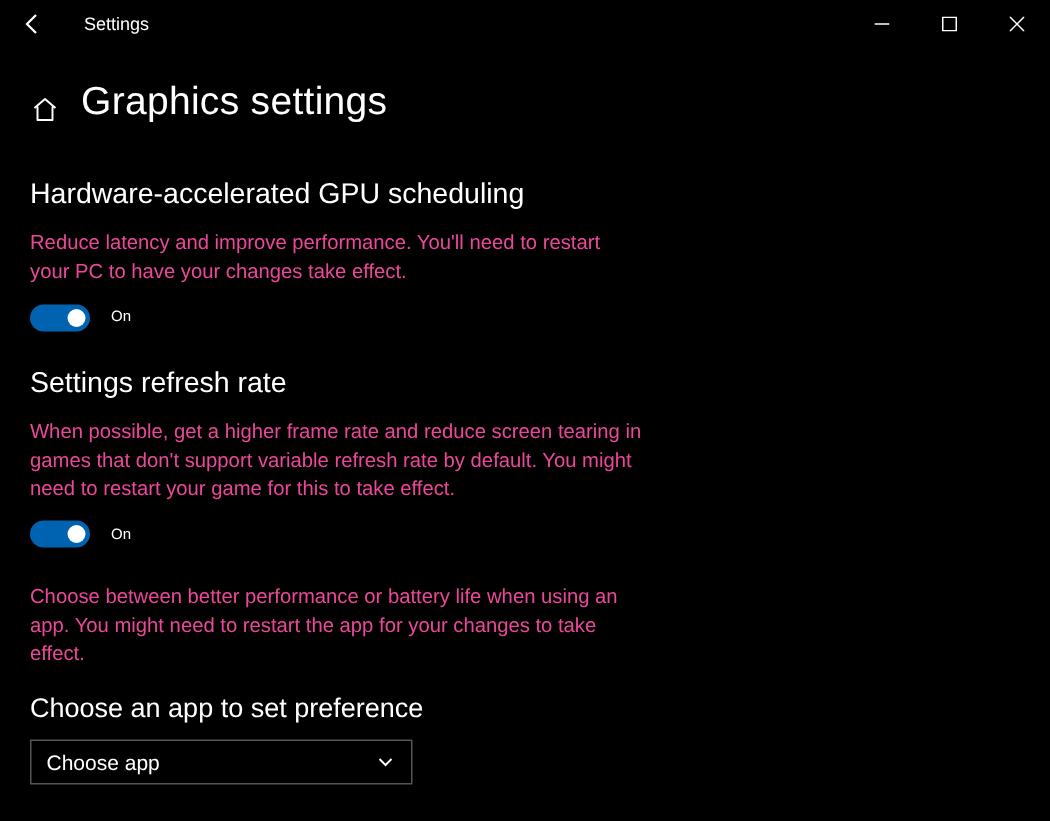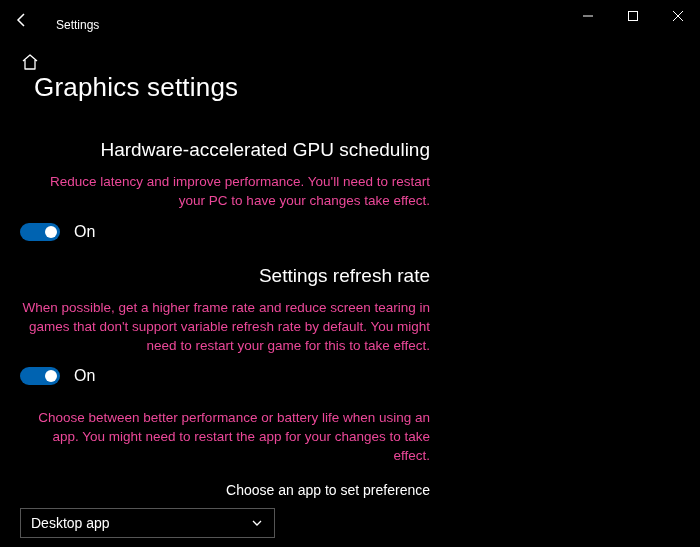--- a/index.html
+++ b/index.html
@@ -1,34 +1,34 @@
 <!DOCTYPE html>
 <html><head>
 <meta charset="utf-8">
 <style>
   * { box-sizing: border-box; margin: 0; padding: 0; }
   html, body { width: 700px; height: 547px; background: #000; color: #fff; font-family: "Segoe UI", Arial, sans-serif; overflow: hidden; }
-  .titlebar { display: flex; align-items: flex-end; height: 32px; padding-left: 10px; }
+  .titlebar { display: flex; align-items: center; height: 32px; padding-left: 10px; }
   .back { width: 24px; height: 24px; display: flex; align-items: center; justify-content: center; cursor: pointer; }
   .title { font-size: 12px; margin-left: 22px; color: #fff; }
   .winbtns { margin-left: auto; display: flex; }
   .winbtn { width: 45px; height: 32px; display: flex; align-items: center; justify-content: center; cursor: pointer; }
-  .header { display: flex; align-items: flex-start; padding: 20px 0 0 20px; flex-direction: column; }
+  .header { display: flex; align-items: flex-end; padding: 20px 0 0 20px; }
   .home-icon { width: 20px; height: 20px; display: flex; align-items: center; justify-content: center; cursor: pointer; }
   .page-title { font-size: 26px; font-weight: 400; margin-left: 14px; letter-spacing: .2px; }
   .content { padding: 18px 20px 0 20px; max-width: 450px; }
-  .section { margin-top: 24px; text-align: right; }
+  .section { margin-top: 24px; }
   .section:first-child { margin-top: 18px; }
   .section-title { font-size: 19px; font-weight: 400; margin-bottom: 12px; }
   .section-desc { font-size: 13.5px; line-height: 1.4; color: #ec4899; margin-bottom: 12px; }
   .toggle-row { display: flex; align-items: center; gap: 14px; }
   .toggle { position: relative; width: 40px; height: 18px; border-radius: 10px; background: #0063b1; cursor: pointer; }
   .toggle .knob { position: absolute; right: 3px; top: 3px; width: 12px; height: 12px; border-radius: 50%; background: #fff; }
-  .toggle-label { font-size: 16px; }
-  .label { font-size: 14px; margin-bottom: 10px; margin-top: 16px; }
+  .toggle-label { font-size: 10px; }
+  .label { font-size: 18px; margin-bottom: 10px; margin-top: 16px; }
   .select { display: flex; align-items: center; justify-content: space-between; width: 255px; height: 30px; border: 1px solid #555; padding: 0 10px; cursor: pointer; font-size: 14px; }
   .chevron { width: 14px; height: 14px; display: flex; align-items: center; justify-content: center; }
 </style>
 </head>
 <body>
 
 <div class="titlebar">
   <div class="back">
     <svg width="16" height="16" viewBox="0 0 16 16">
         <path d="M10 2 L4 8 L10 14" stroke="#fff" stroke-width="1.5" fill="none"></path>
@@ -84,21 +84,21 @@
           <div class="knob"></div>
         </div>
       <span class="toggle-label">On</span>
     </div>
   </div>
 
   <div class="section">
     <p class="section-desc">Choose between better performance or battery life when using an app. You might need to restart the app for your changes to take effect.</p>
     <div class="label">Choose an app to set preference</div>
     <div class="select">
-      <span>Desktop app</span>
+      <span>Choose app</span>
       <span class="chevron">
         <svg width="12" height="12" viewBox="0 0 12 12">
             <path d="M2 4 L6 8 L10 4" stroke="#fff" stroke-width="1.3" fill="none"></path>
           </svg>
       </span>
     </div>
   </div>
 
 </div>
 

